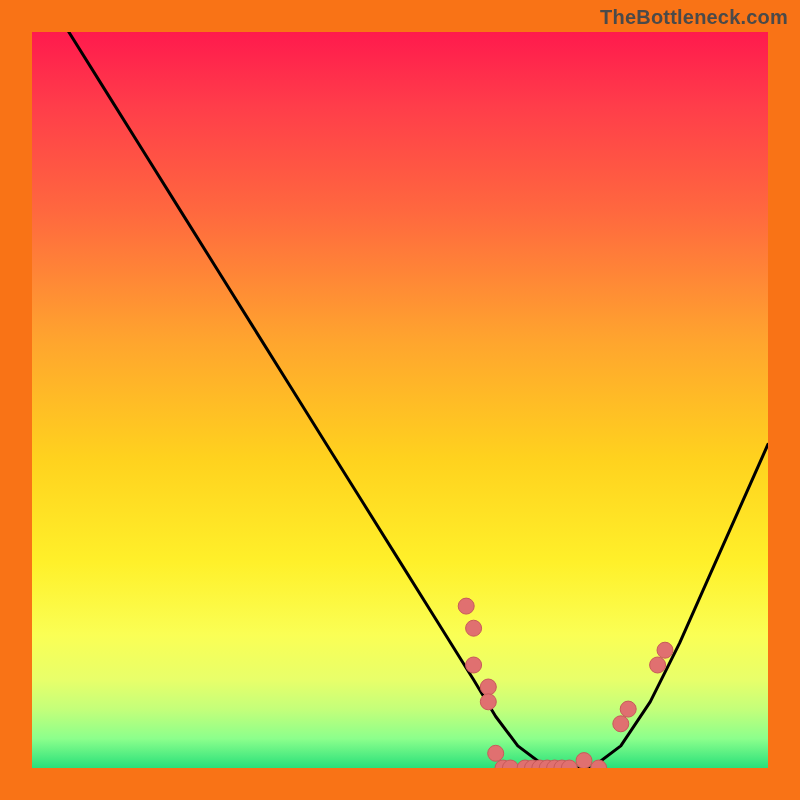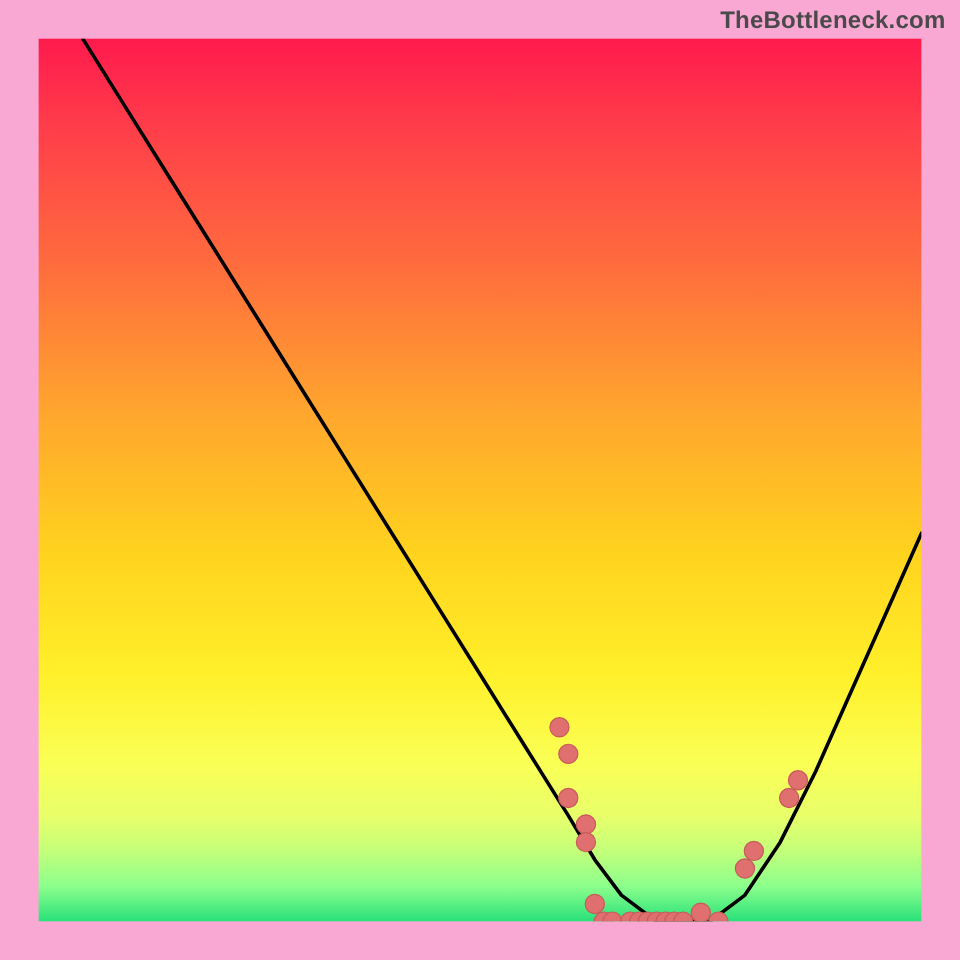--- a/index.html
+++ b/index.html
@@ -10,21 +10,21 @@
     background: #000;
     overflow: hidden;
     font-family: Arial, Helvetica, sans-serif;
   }
   .frame {
     position: absolute;
     left: 0;
     top: 0;
     width: 800px;
     height: 800px;
-    background: #f9a8d4;
+    background: #f97316;
   }
   .plot-area {
     position: absolute;
     left: 32px;
     top: 32px;
     width: 736px;
     height: 736px;
     overflow: hidden;
   }
   .gradient-bg {

